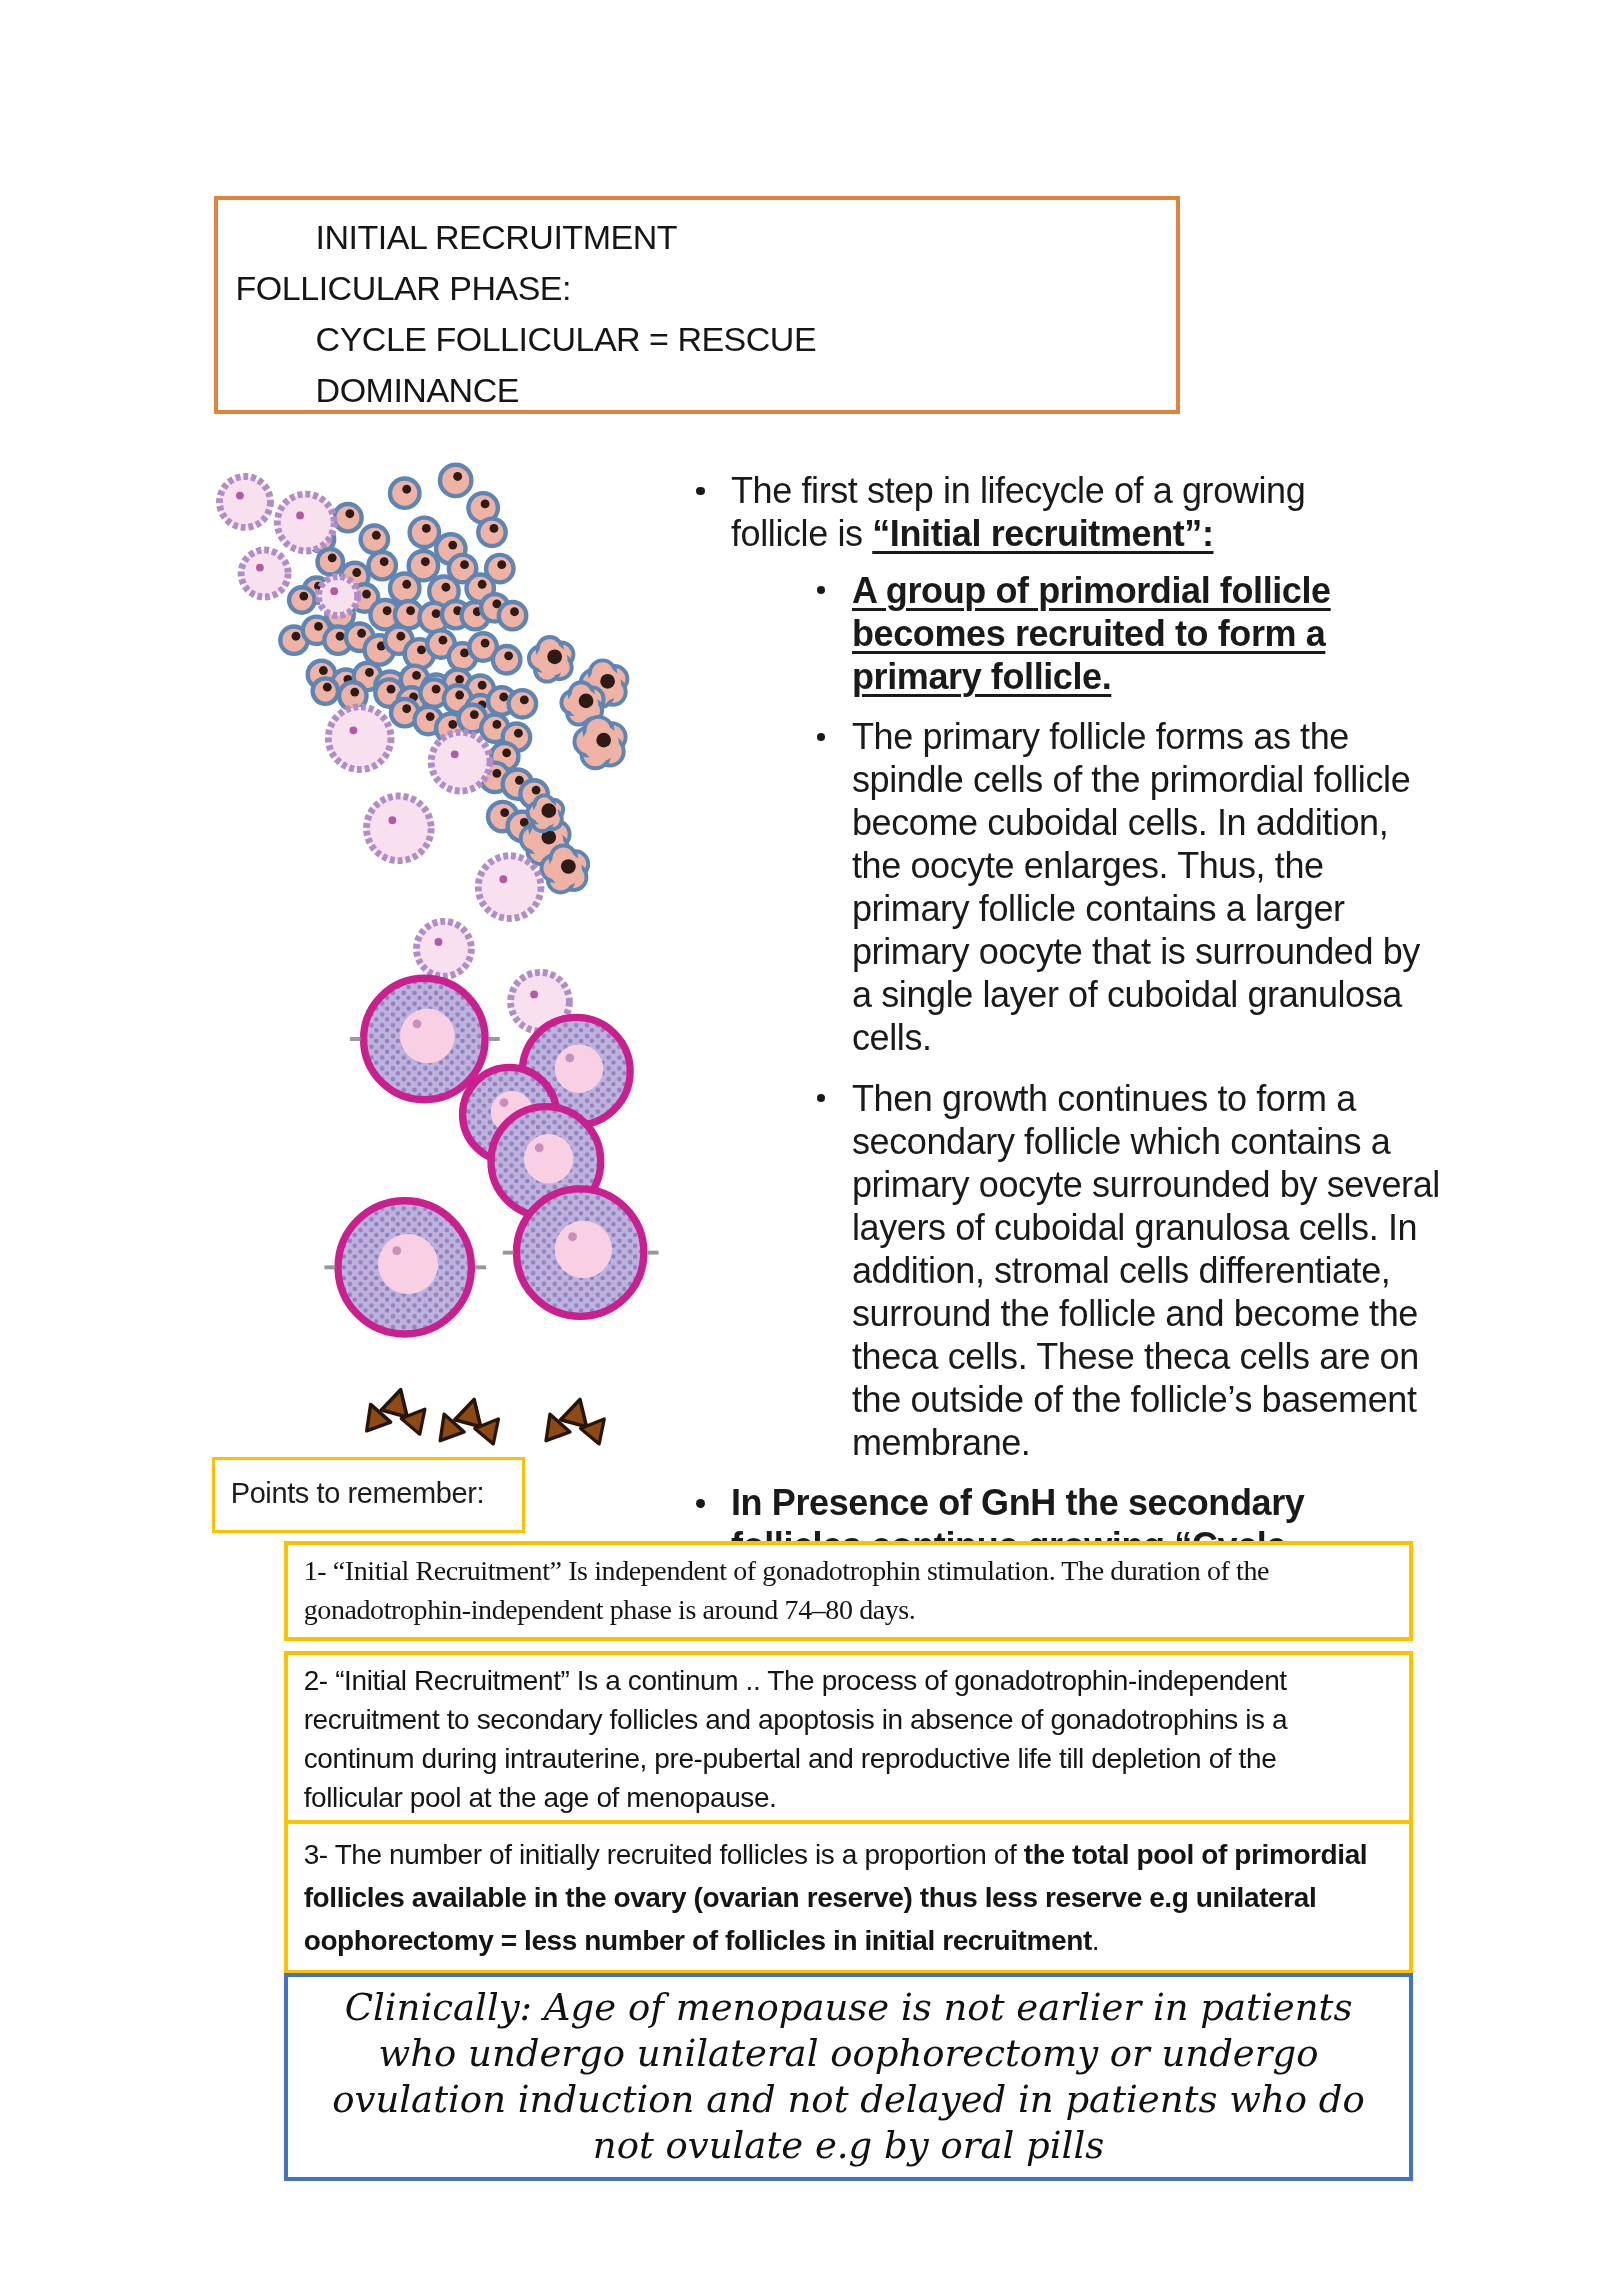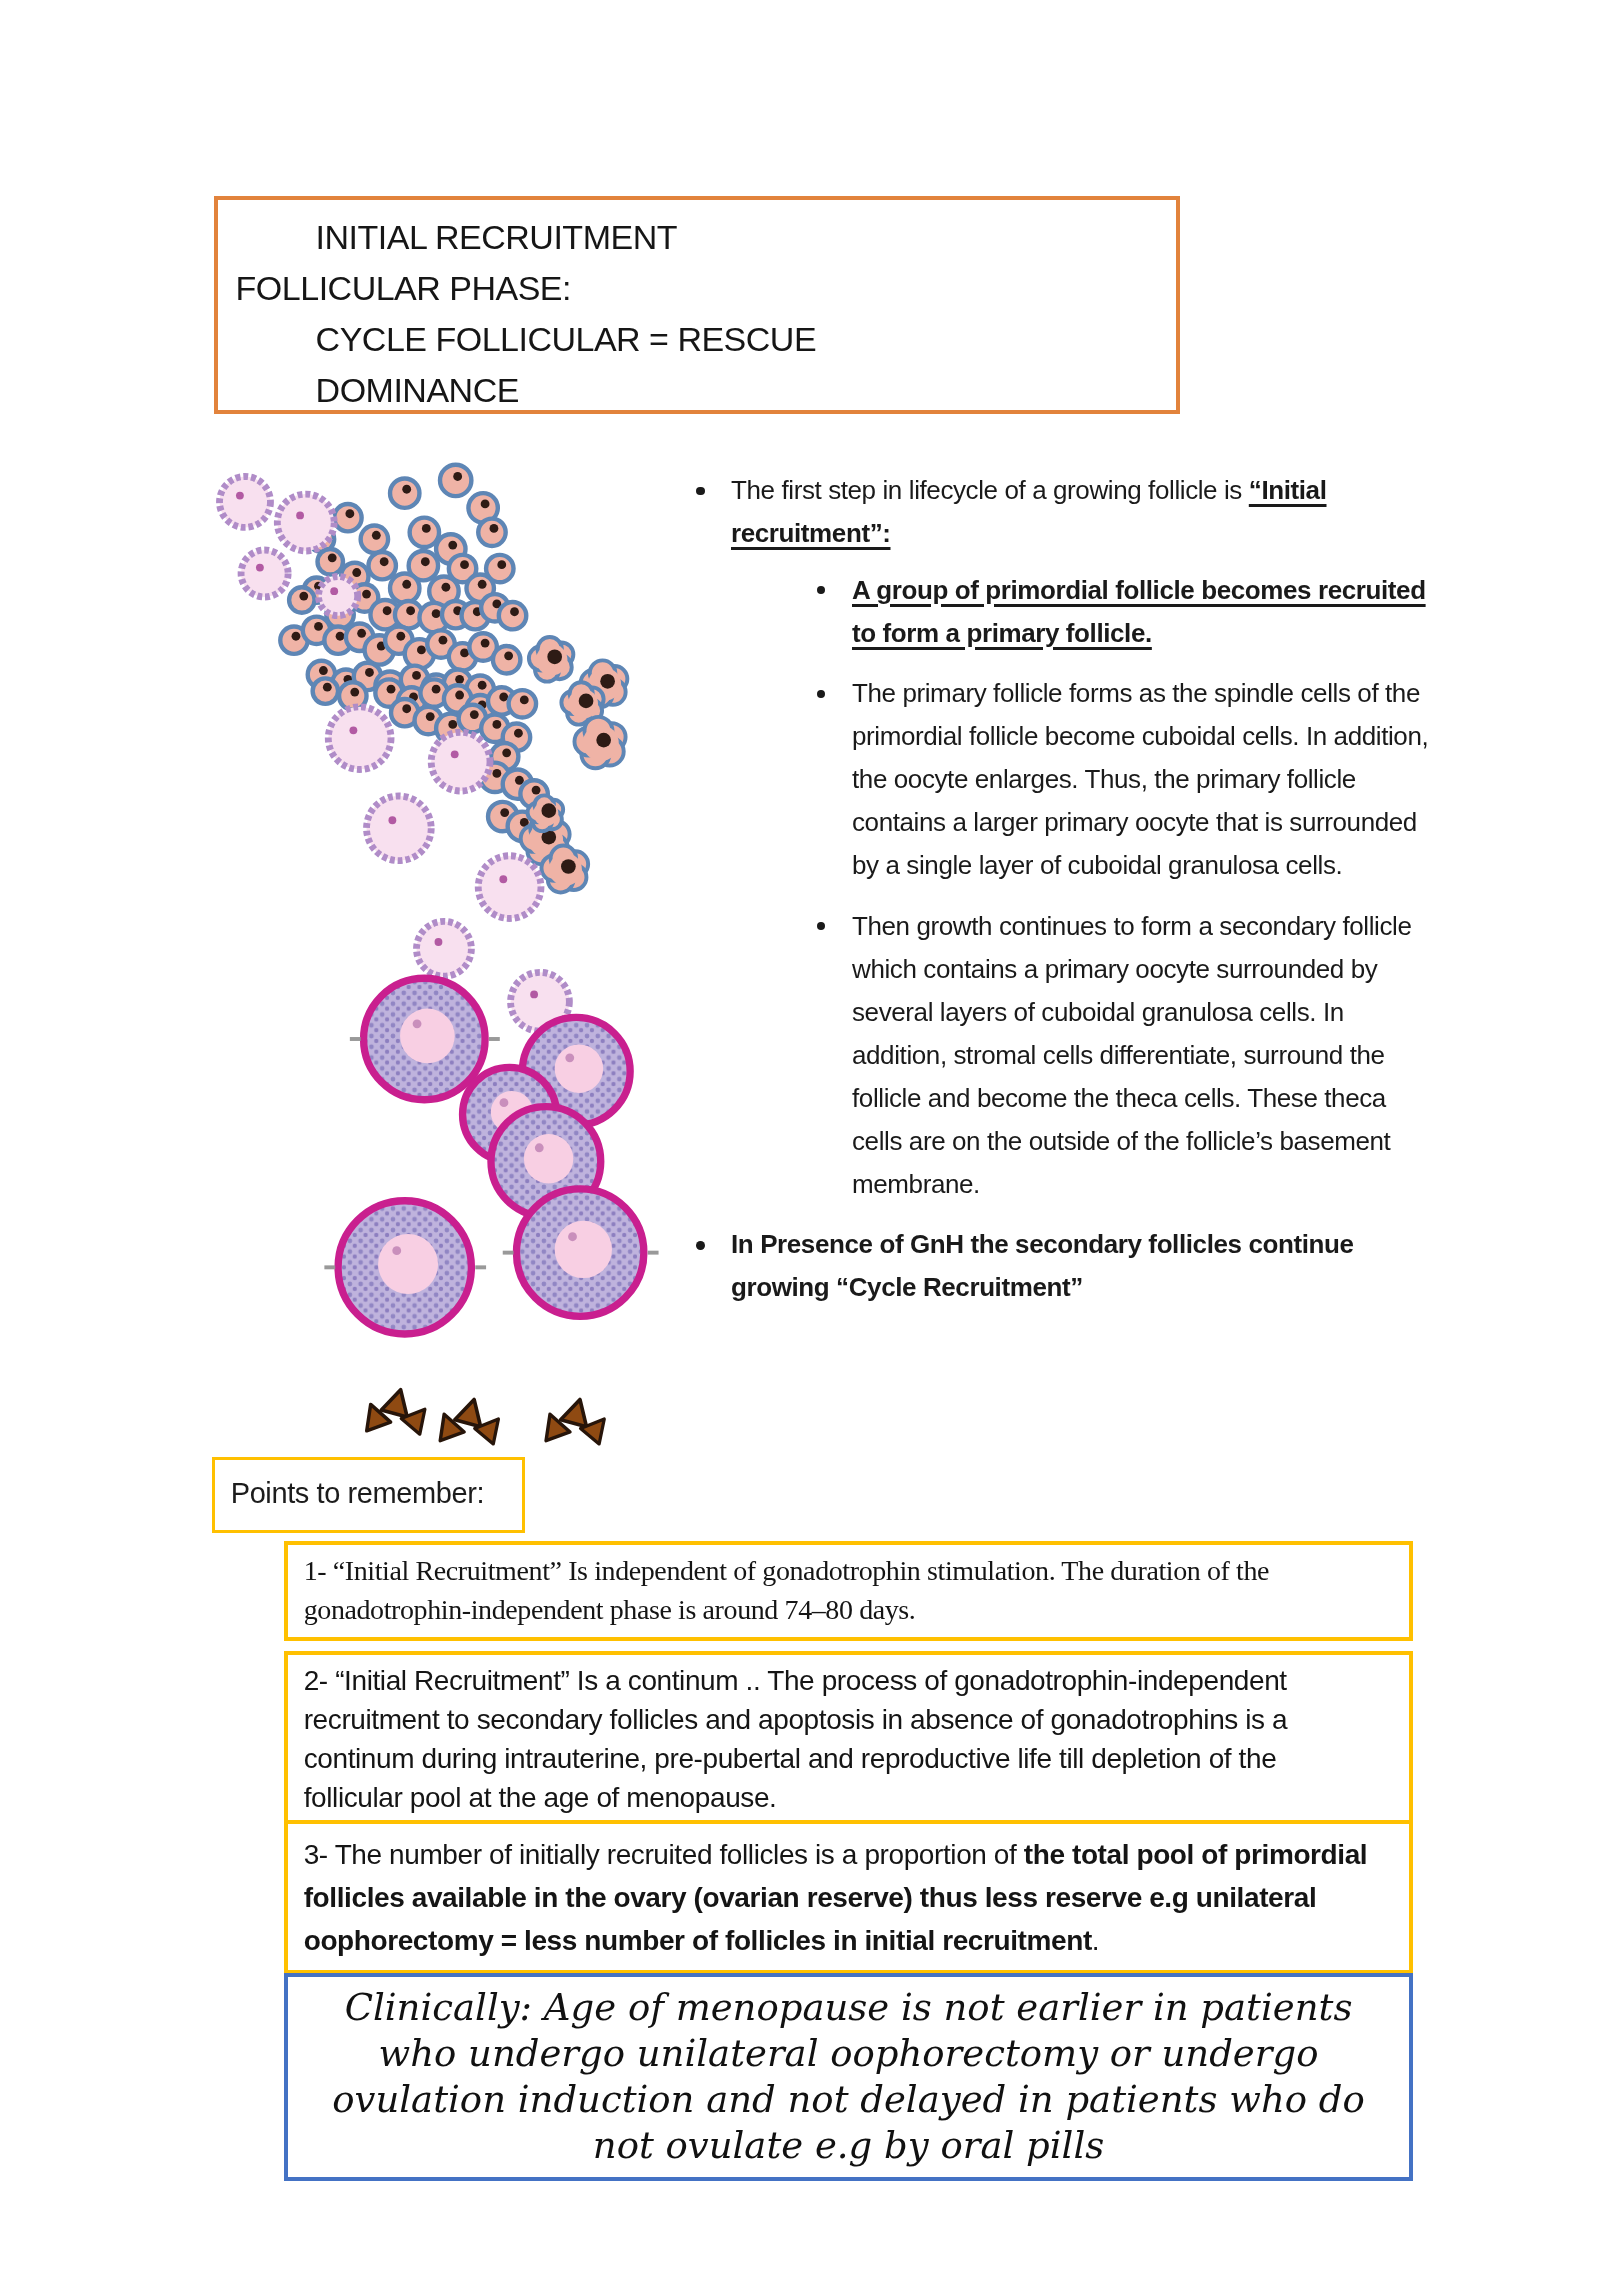--- a/index.html
+++ b/index.html
@@ -11,21 +11,21 @@
   .title-box{position:absolute;left:214px;top:196px;width:966px;height:218px;
     border:4.9px solid #E2833C;box-sizing:border-box;padding:11.8px 0 0 17.6px;}
   .t-line{font-size:34px;line-height:51px;letter-spacing:-0.5px;color:#161616;}
   .t-indent{margin-left:80px;}
 
   
   .figure{position:absolute;left:196px;top:451px;width:490px;height:1029px;}
 
   
   .bullets{position:absolute;left:684px;top:469px;width:737px;letter-spacing:-0.4px;}
-  .li1,.li2{position:relative;font-size:26px;line-height:43px;color:#1a1a1a;}
+  .li1,.li2{position:relative;font-size:36px;line-height:43px;color:#1a1a1a;}
   .li1{width:686px;padding-left:47px;box-sizing:border-box;margin-bottom:13.7px;}
   .li2{width:635px;margin-left:123px;padding-left:45px;box-sizing:border-box;margin-bottom:17.6px;}
   .dot{position:absolute;left:11.8px;top:17.6px;width:8.8px;height:8.8px;border-radius:50%;background:#1a1a1a;}
   .li2 .dot{left:9.8px;width:7.8px;height:7.8px;}
   .bold{font-weight:bold;}
   .bu{font-weight:bold;text-decoration:underline;text-decoration-thickness:2.9px;text-underline-offset:4.9px;}
 
   
   .points-box{position:absolute;left:212px;top:1457px;width:313px;height:76px;
     border:3.9px solid #FFC000;box-sizing:border-box;font-size:29px;

